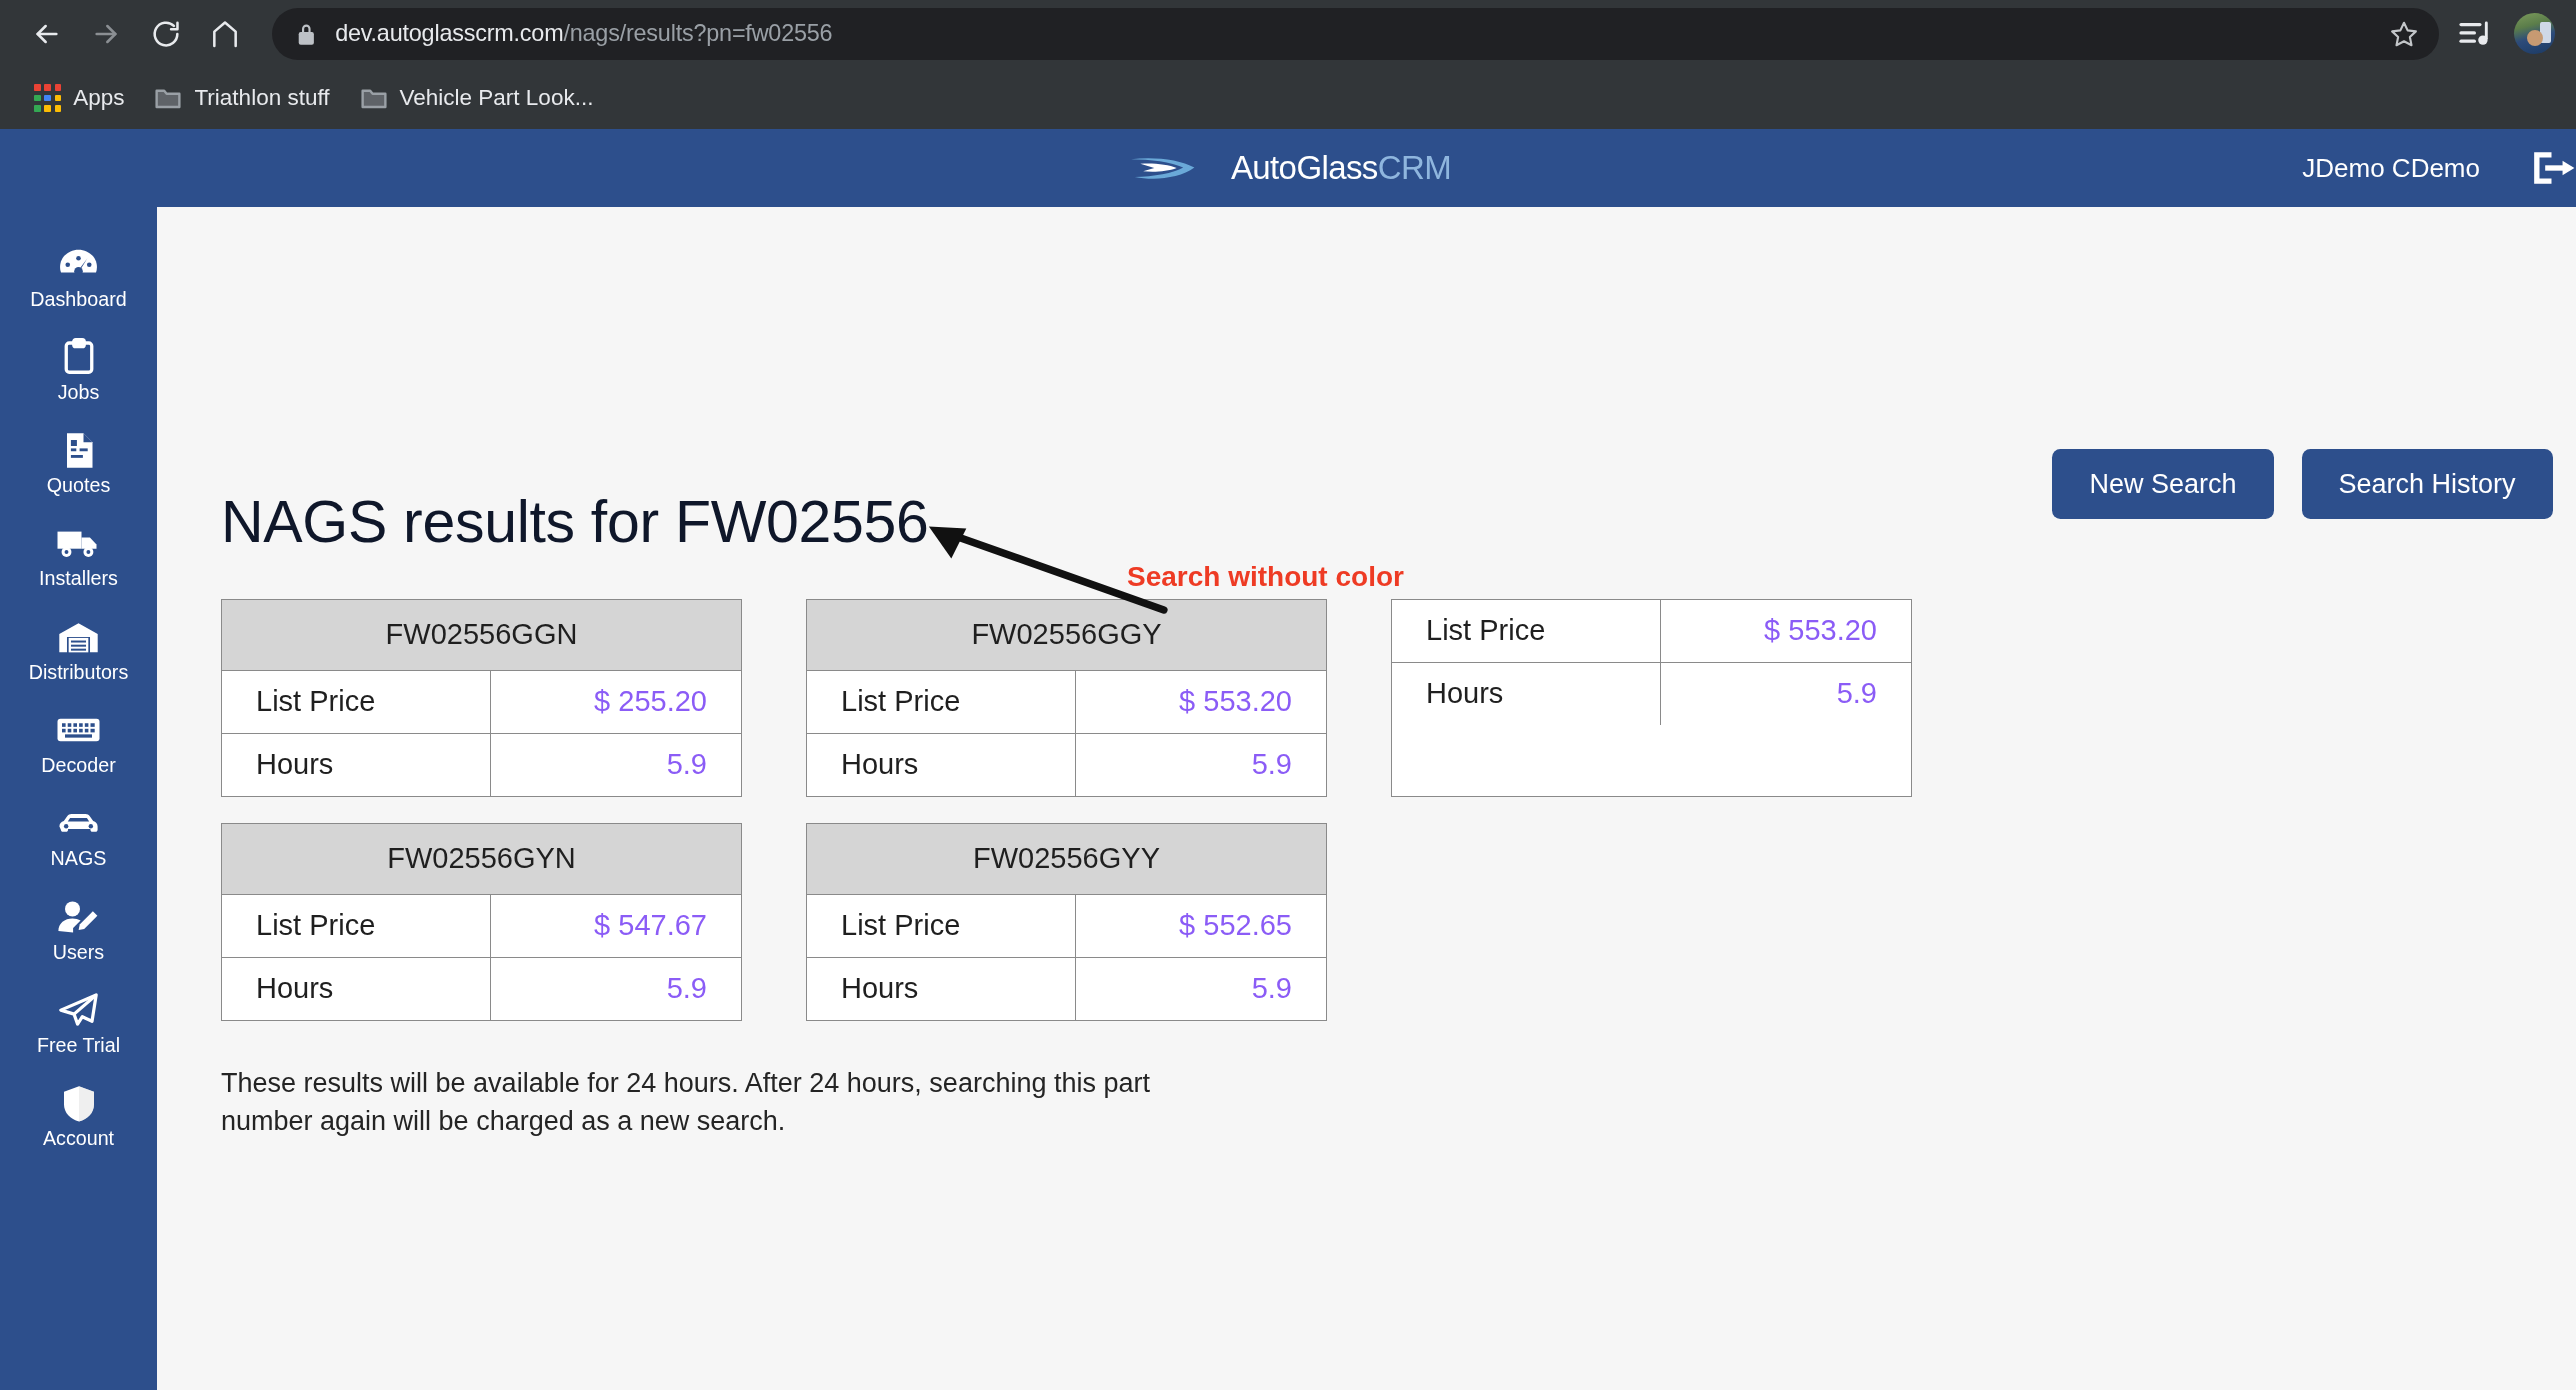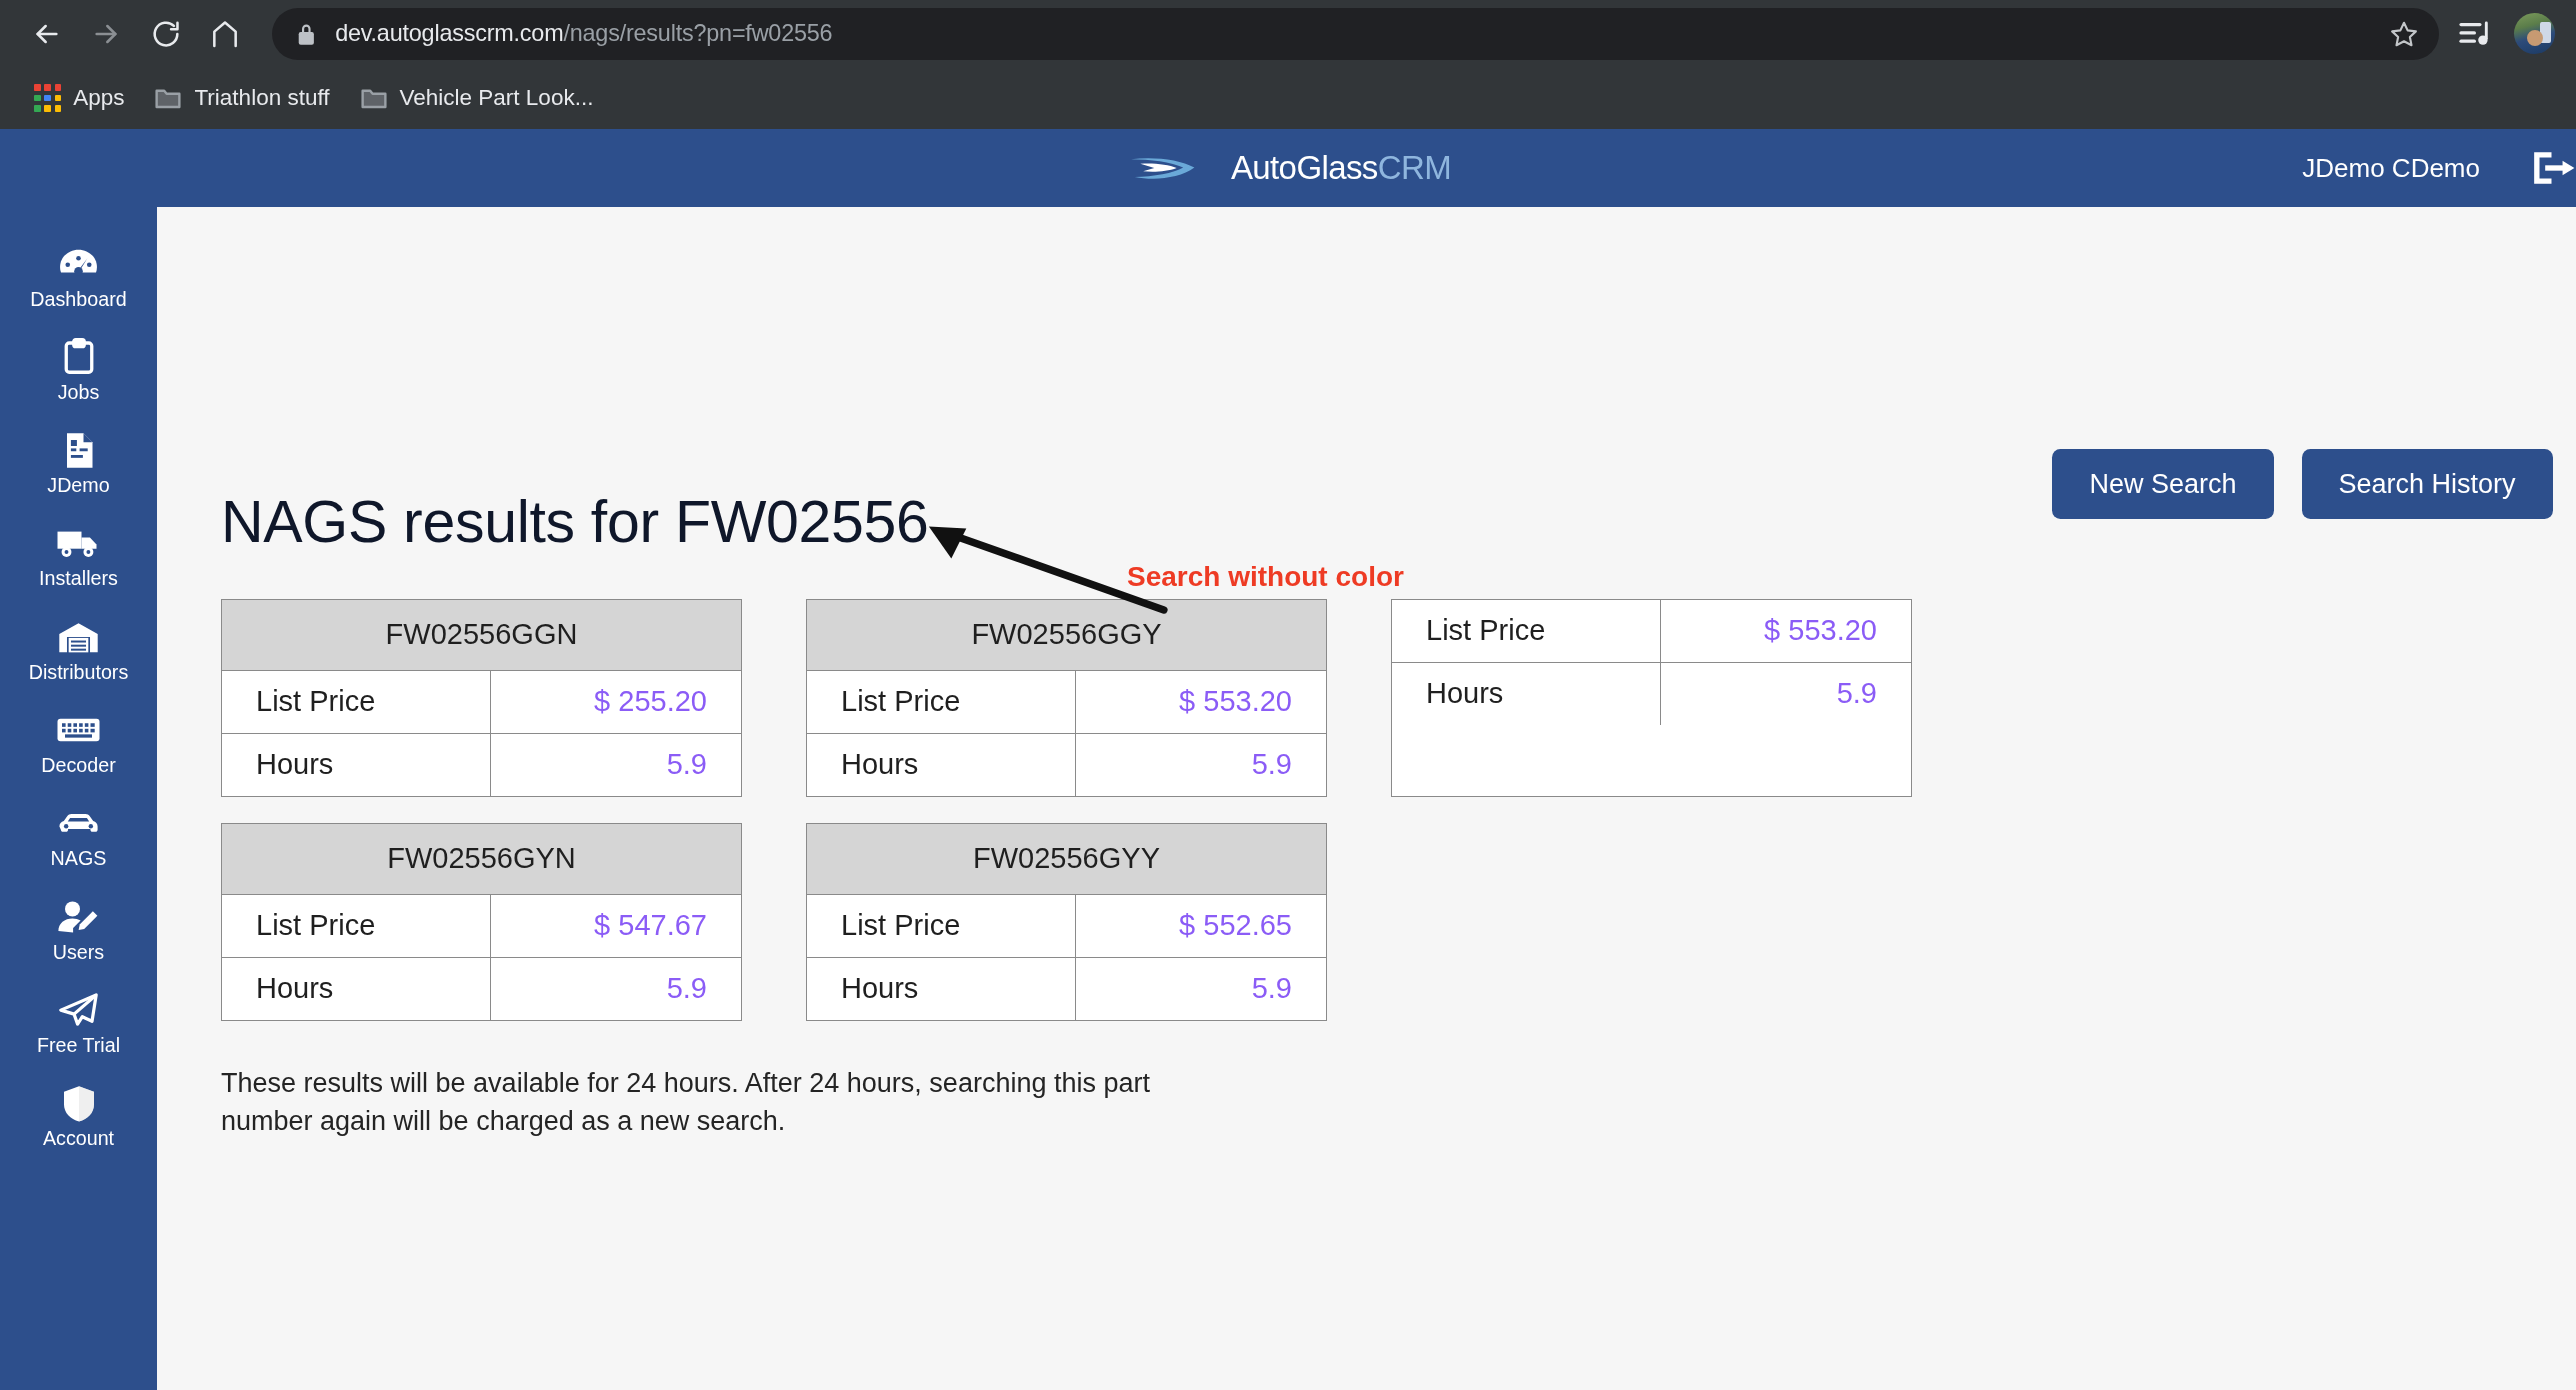--- a/index.html
+++ b/index.html
@@ -288,21 +288,21 @@
       <span class="side-icon">
         <svg width="34" height="39" viewBox="0 0 22 26" fill="#ffffff">
             <path d="M3 1.5h11l6 6v17H3z"></path>
             <path d="M14 1.5 20 7.5h-6z" fill="#2d4f8c"></path>
             <rect x="5.6" y="6" width="4" height="4" fill="#2d4f8c"></rect>
             <rect x="11.4" y="11.6" width="5.4" height="1.9" fill="#2d4f8c"></rect>
             <rect x="5.6" y="11.6" width="3.6" height="1.9" fill="#2d4f8c"></rect>
             <rect x="5.6" y="16" width="8" height="1.9" fill="#2d4f8c"></rect>
           </svg>
       </span>
-      <span class="side-label">JDemo</span>
+      <span class="side-label">Quotes</span>
     </div>
 
     <div class="side-item">
       <span class="side-icon">
         <svg width="45" height="36" viewBox="0 0 30 22" fill="#ffffff">
             <path d="M1 3.4h16v11.4H1z"></path>
             <path d="M17 7.4h5.6l4.4 4.6v2.8H17z"></path>
             <circle cx="7" cy="17" r="3.3"></circle>
             <circle cx="21.6" cy="17" r="3.3"></circle>
             <circle cx="7" cy="17" r="1.3" fill="#2d4f8c"></circle>

